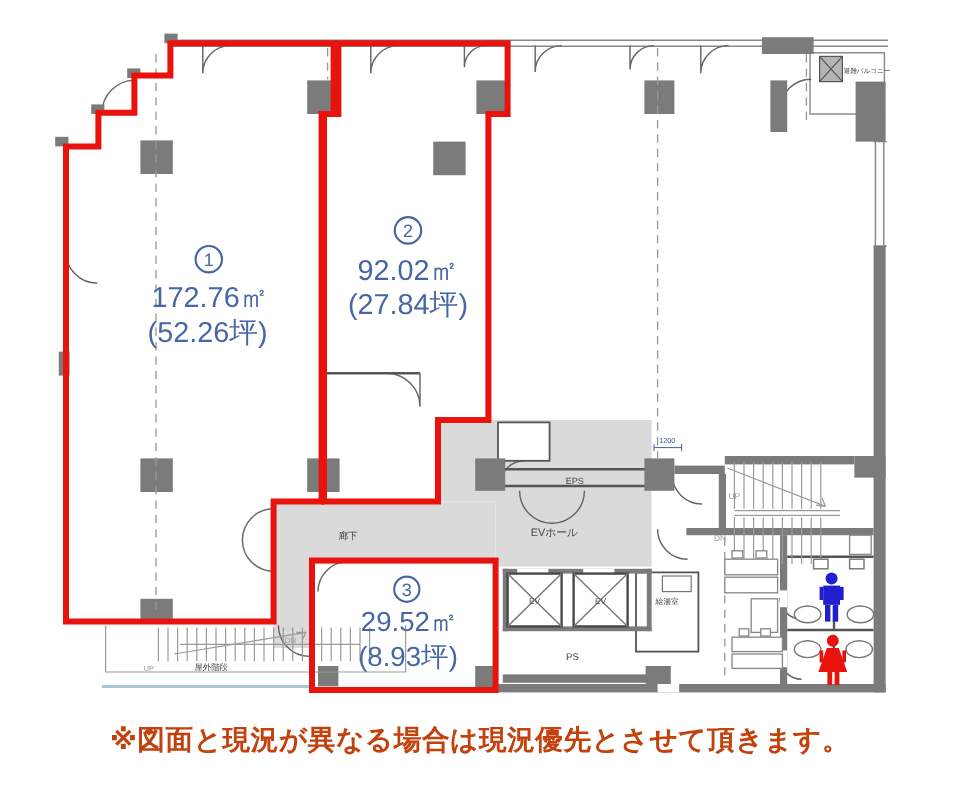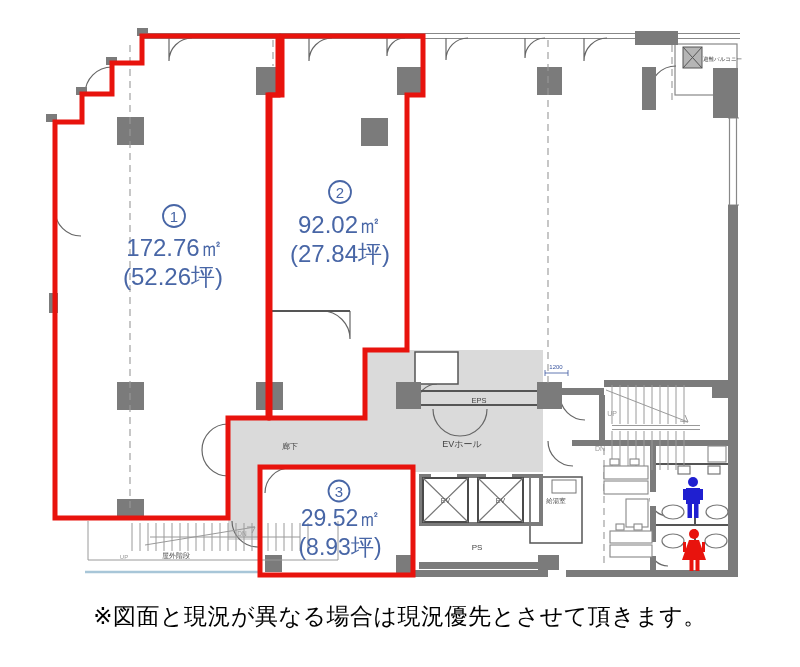--- a/index.html
+++ b/index.html
@@ -1,21 +1,21 @@
 <!DOCTYPE html>
 <html><head>
 <meta charset="utf-8">
 <style>
   html,body{margin:0;padding:0;background:#fff;}
   .page{position:relative;width:800px;height:667px;background:#fff;overflow:hidden;
         font-family:"Liberation Sans","DejaVu Sans",sans-serif;}
   svg{position:absolute;left:0;top:0;}
   svg text{font-family:"Liberation Sans","DejaVu Sans",sans-serif;}
   .caption{position:absolute;left:0;right:0;top:601px;text-align:center;
-           font-size:23px;font-weight:normal;color:#000000;letter-spacing:.5px;}
+           font-size:23px;font-weight:bold;color:#c2410c;letter-spacing:.5px;}
   .unit-num{font-size:15px;fill:#4866a6;}
   .unit-area{font-size:24px;fill:#4866a6;}
   .unit-area3{font-size:23px;fill:#4866a6;}
   .lbl{fill:#444;}
 </style>
 </head>
 <body>
 
 <div class="page">
 <svg width="800" height="600" viewBox="0 0 800 600">

